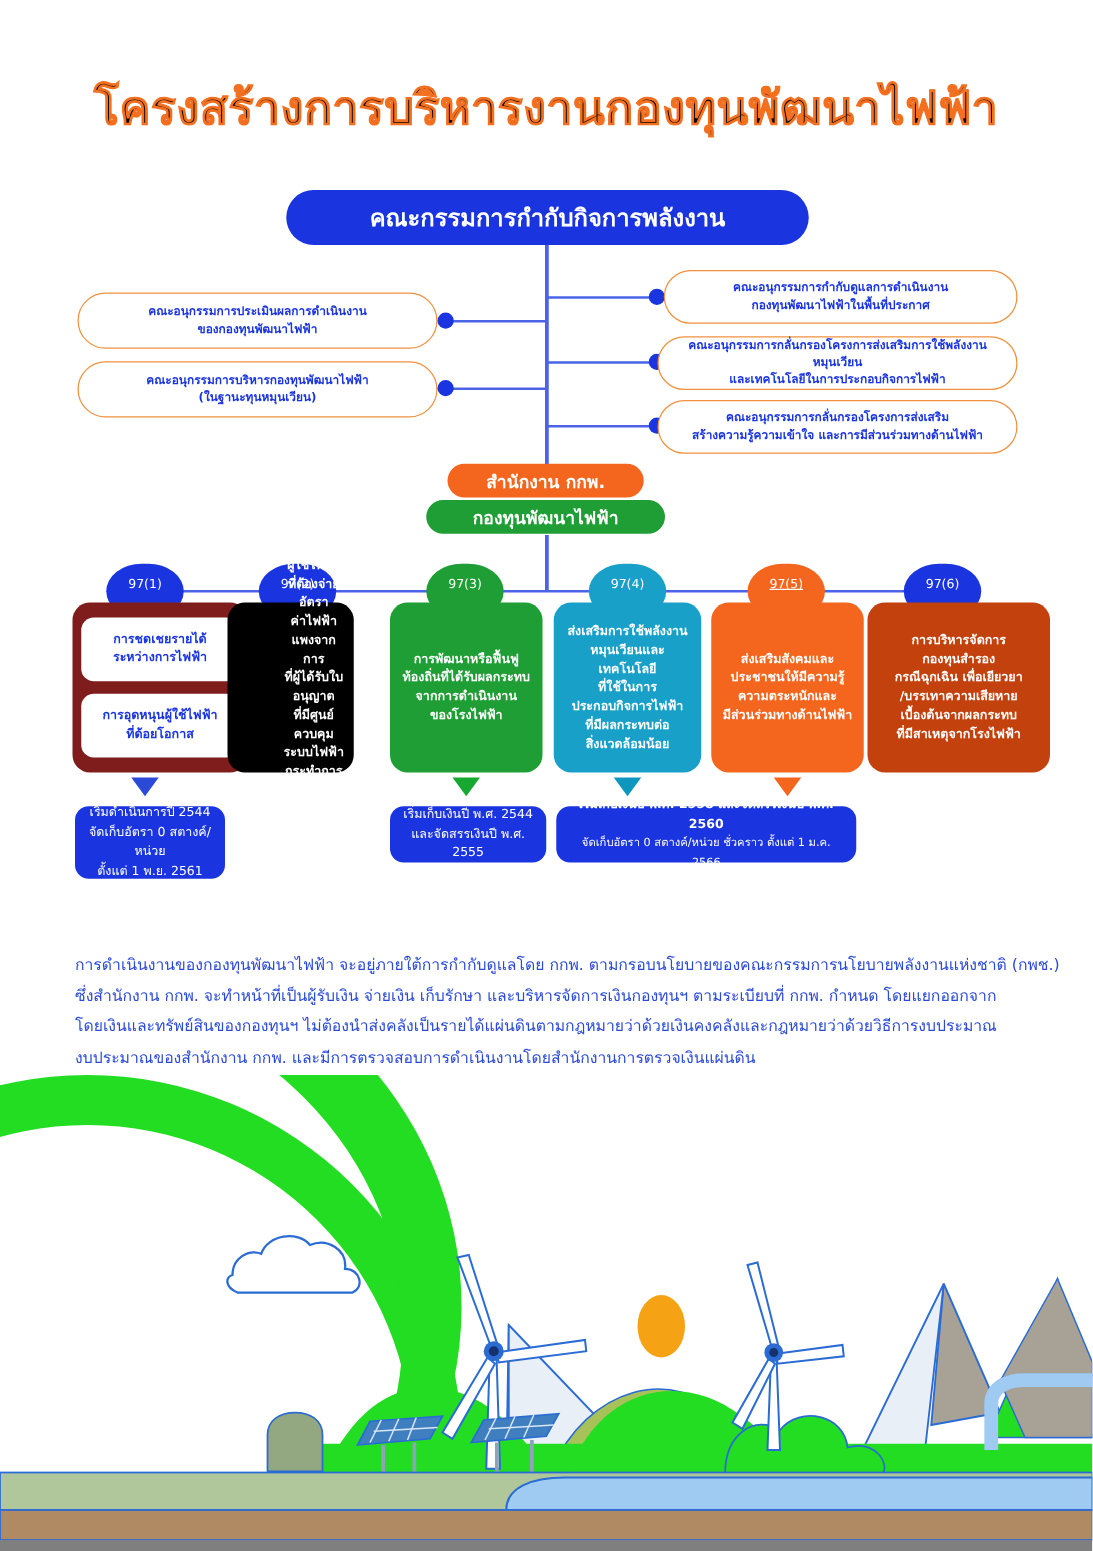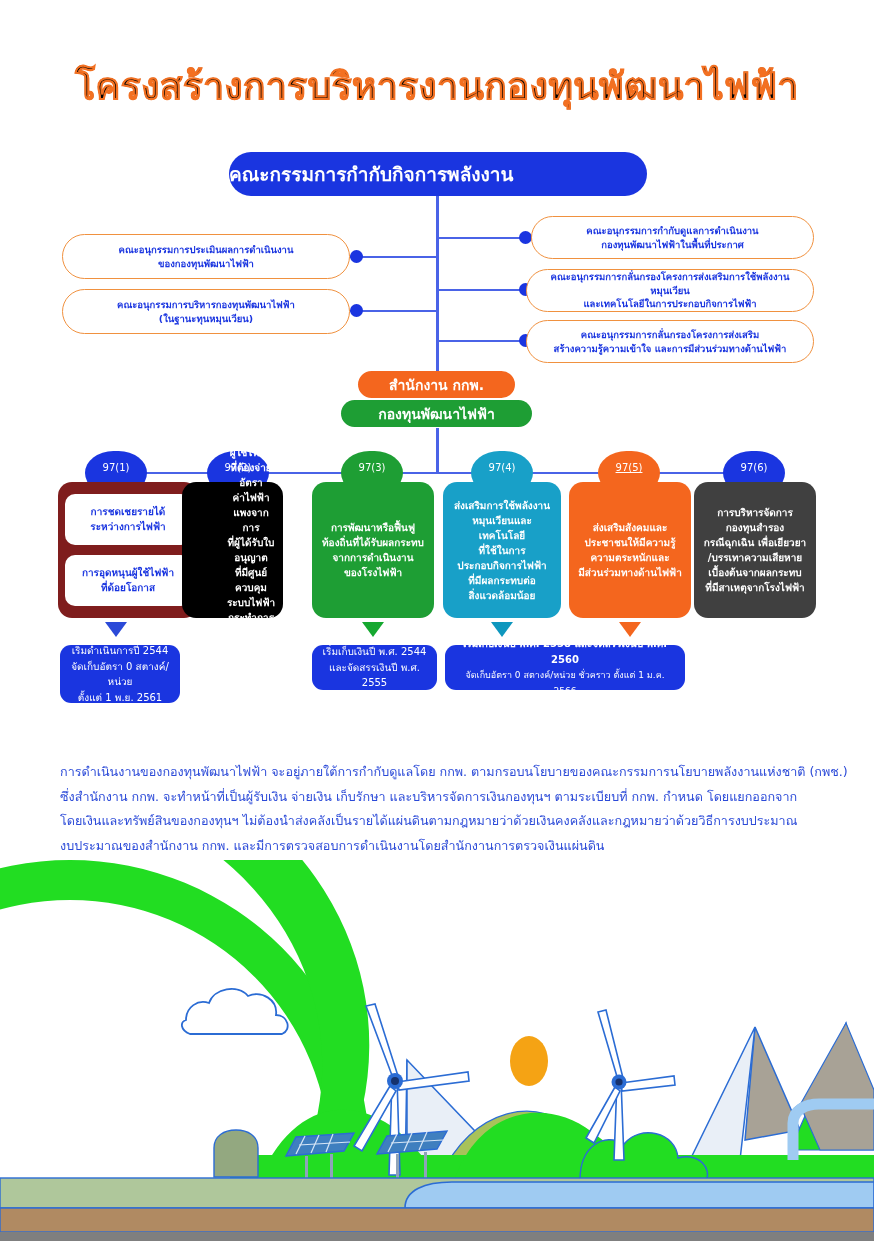--- a/index.html
+++ b/index.html
@@ -13,21 +13,21 @@
   .title{
     position:absolute;left:0;top:56px;width:874px;text-align:center;
     font-size:37px;font-weight:bold;color:#000000;letter-spacing:.5px;
     -webkit-text-stroke:1px #F37021;
   }
 
   
   .top-pill{
     position:absolute;left:229px;top:152px;width:418px;height:44px;
     background:#1A35E0;border-radius:22px;color:#fff;
-    display:flex;align-items:center;
+    display:flex;align-items:center;justify-content:center;
     font-size:19px;font-weight:bold;
   }
 
   
   .vline{position:absolute;background:#4A63E7;width:3px;}
   .hline{position:absolute;background:#4A63E7;height:2px;}
   .dot{position:absolute;width:13px;height:13px;border-radius:50%;background:#1A35E0;}
 
   
   .opill{
@@ -234,21 +234,21 @@
       <span>ประชาชนให้มีความรู้</span><br>
       <span>ความตระหนักและ</span><br>
       <span>มีส่วนร่วมทางด้านไฟฟ้า</span>
     </div>
   </div>
   <div class="arrow" style="left:619px;top:622px;border-top:15px solid #F4661E;"></div>
 
   <div class="badge" style="left:723px;top:451px;background:#1A35E0;">
     <span>97(6)</span>
   </div>
-  <div class="colbox" style="left:694px;top:482px;width:122px;height:136px;background:#404040;">
+  <div class="colbox" style="left:694px;top:482px;width:146px;height:136px;background:#c2410c;">
     <div>
       <span>การบริหารจัดการ</span><br>
       <span>กองทุนสำรอง</span><br>
       <span>กรณีฉุกเฉิน เพื่อเยียวยา</span><br>
       <span>/บรรเทาความเสียหาย</span><br>
       <span>เบื้องต้นจากผลกระทบ</span><br>
       <span>ที่มีสาเหตุจากโรงไฟฟ้า</span>
     </div>
   </div>
 

